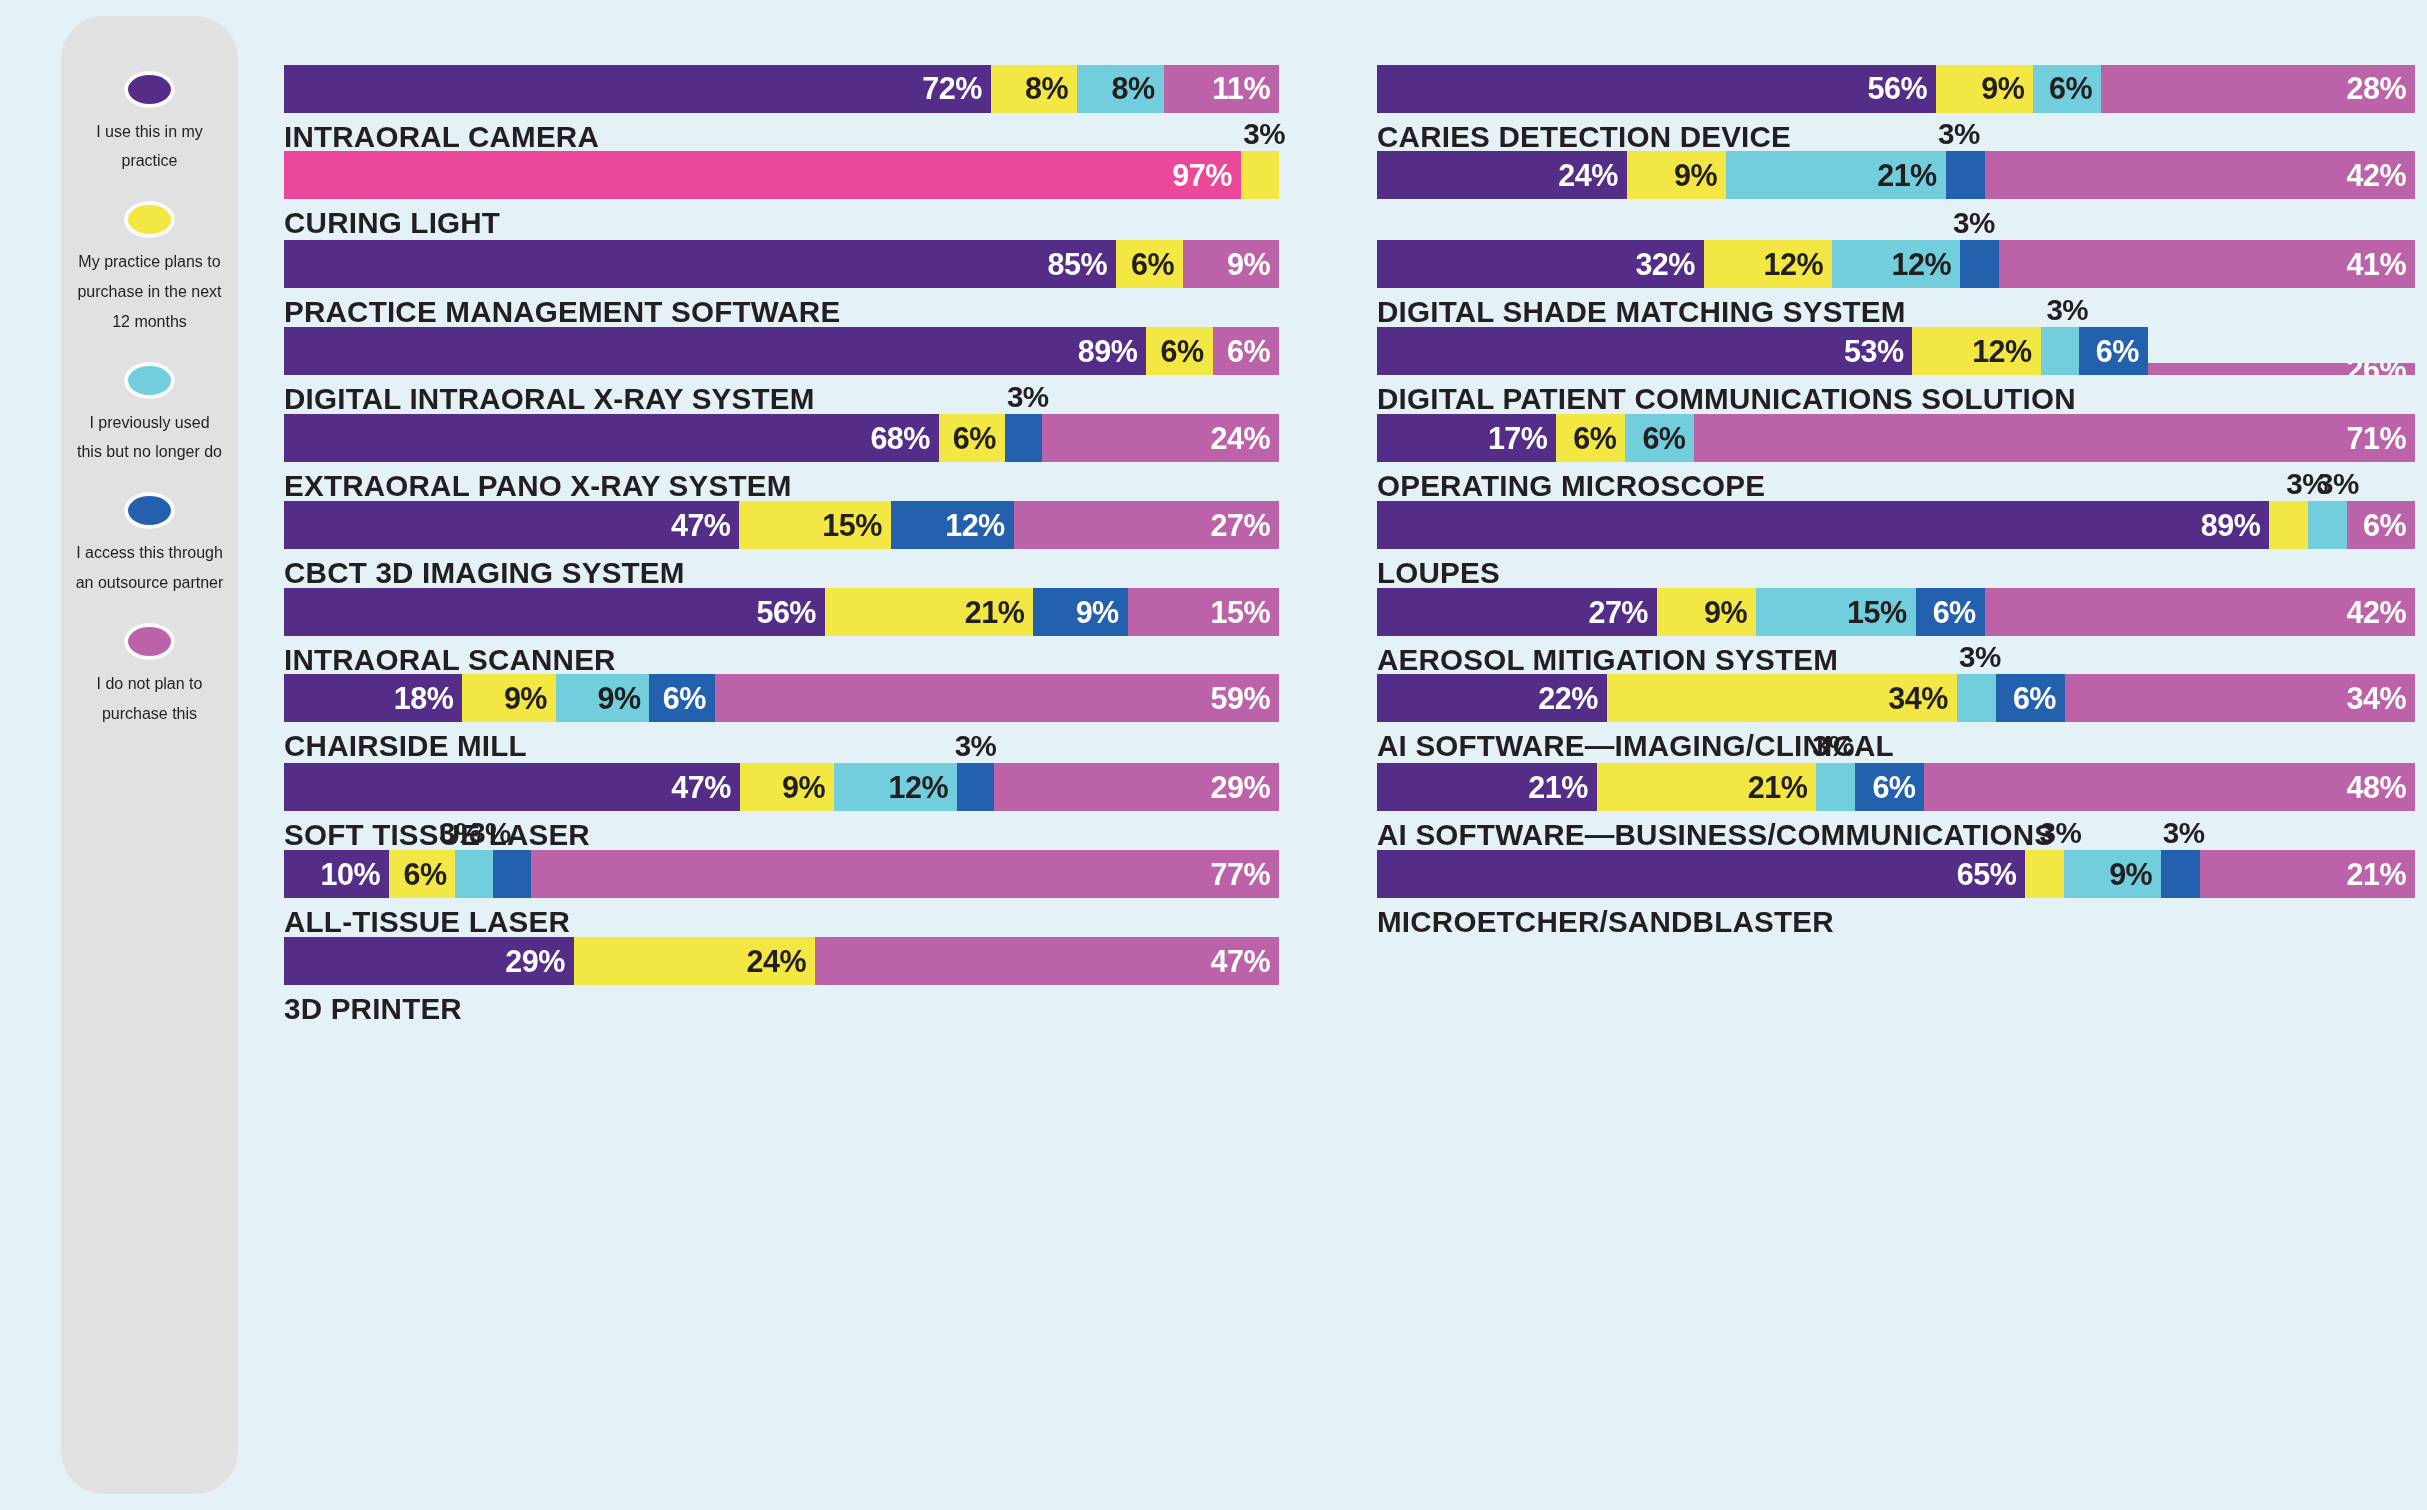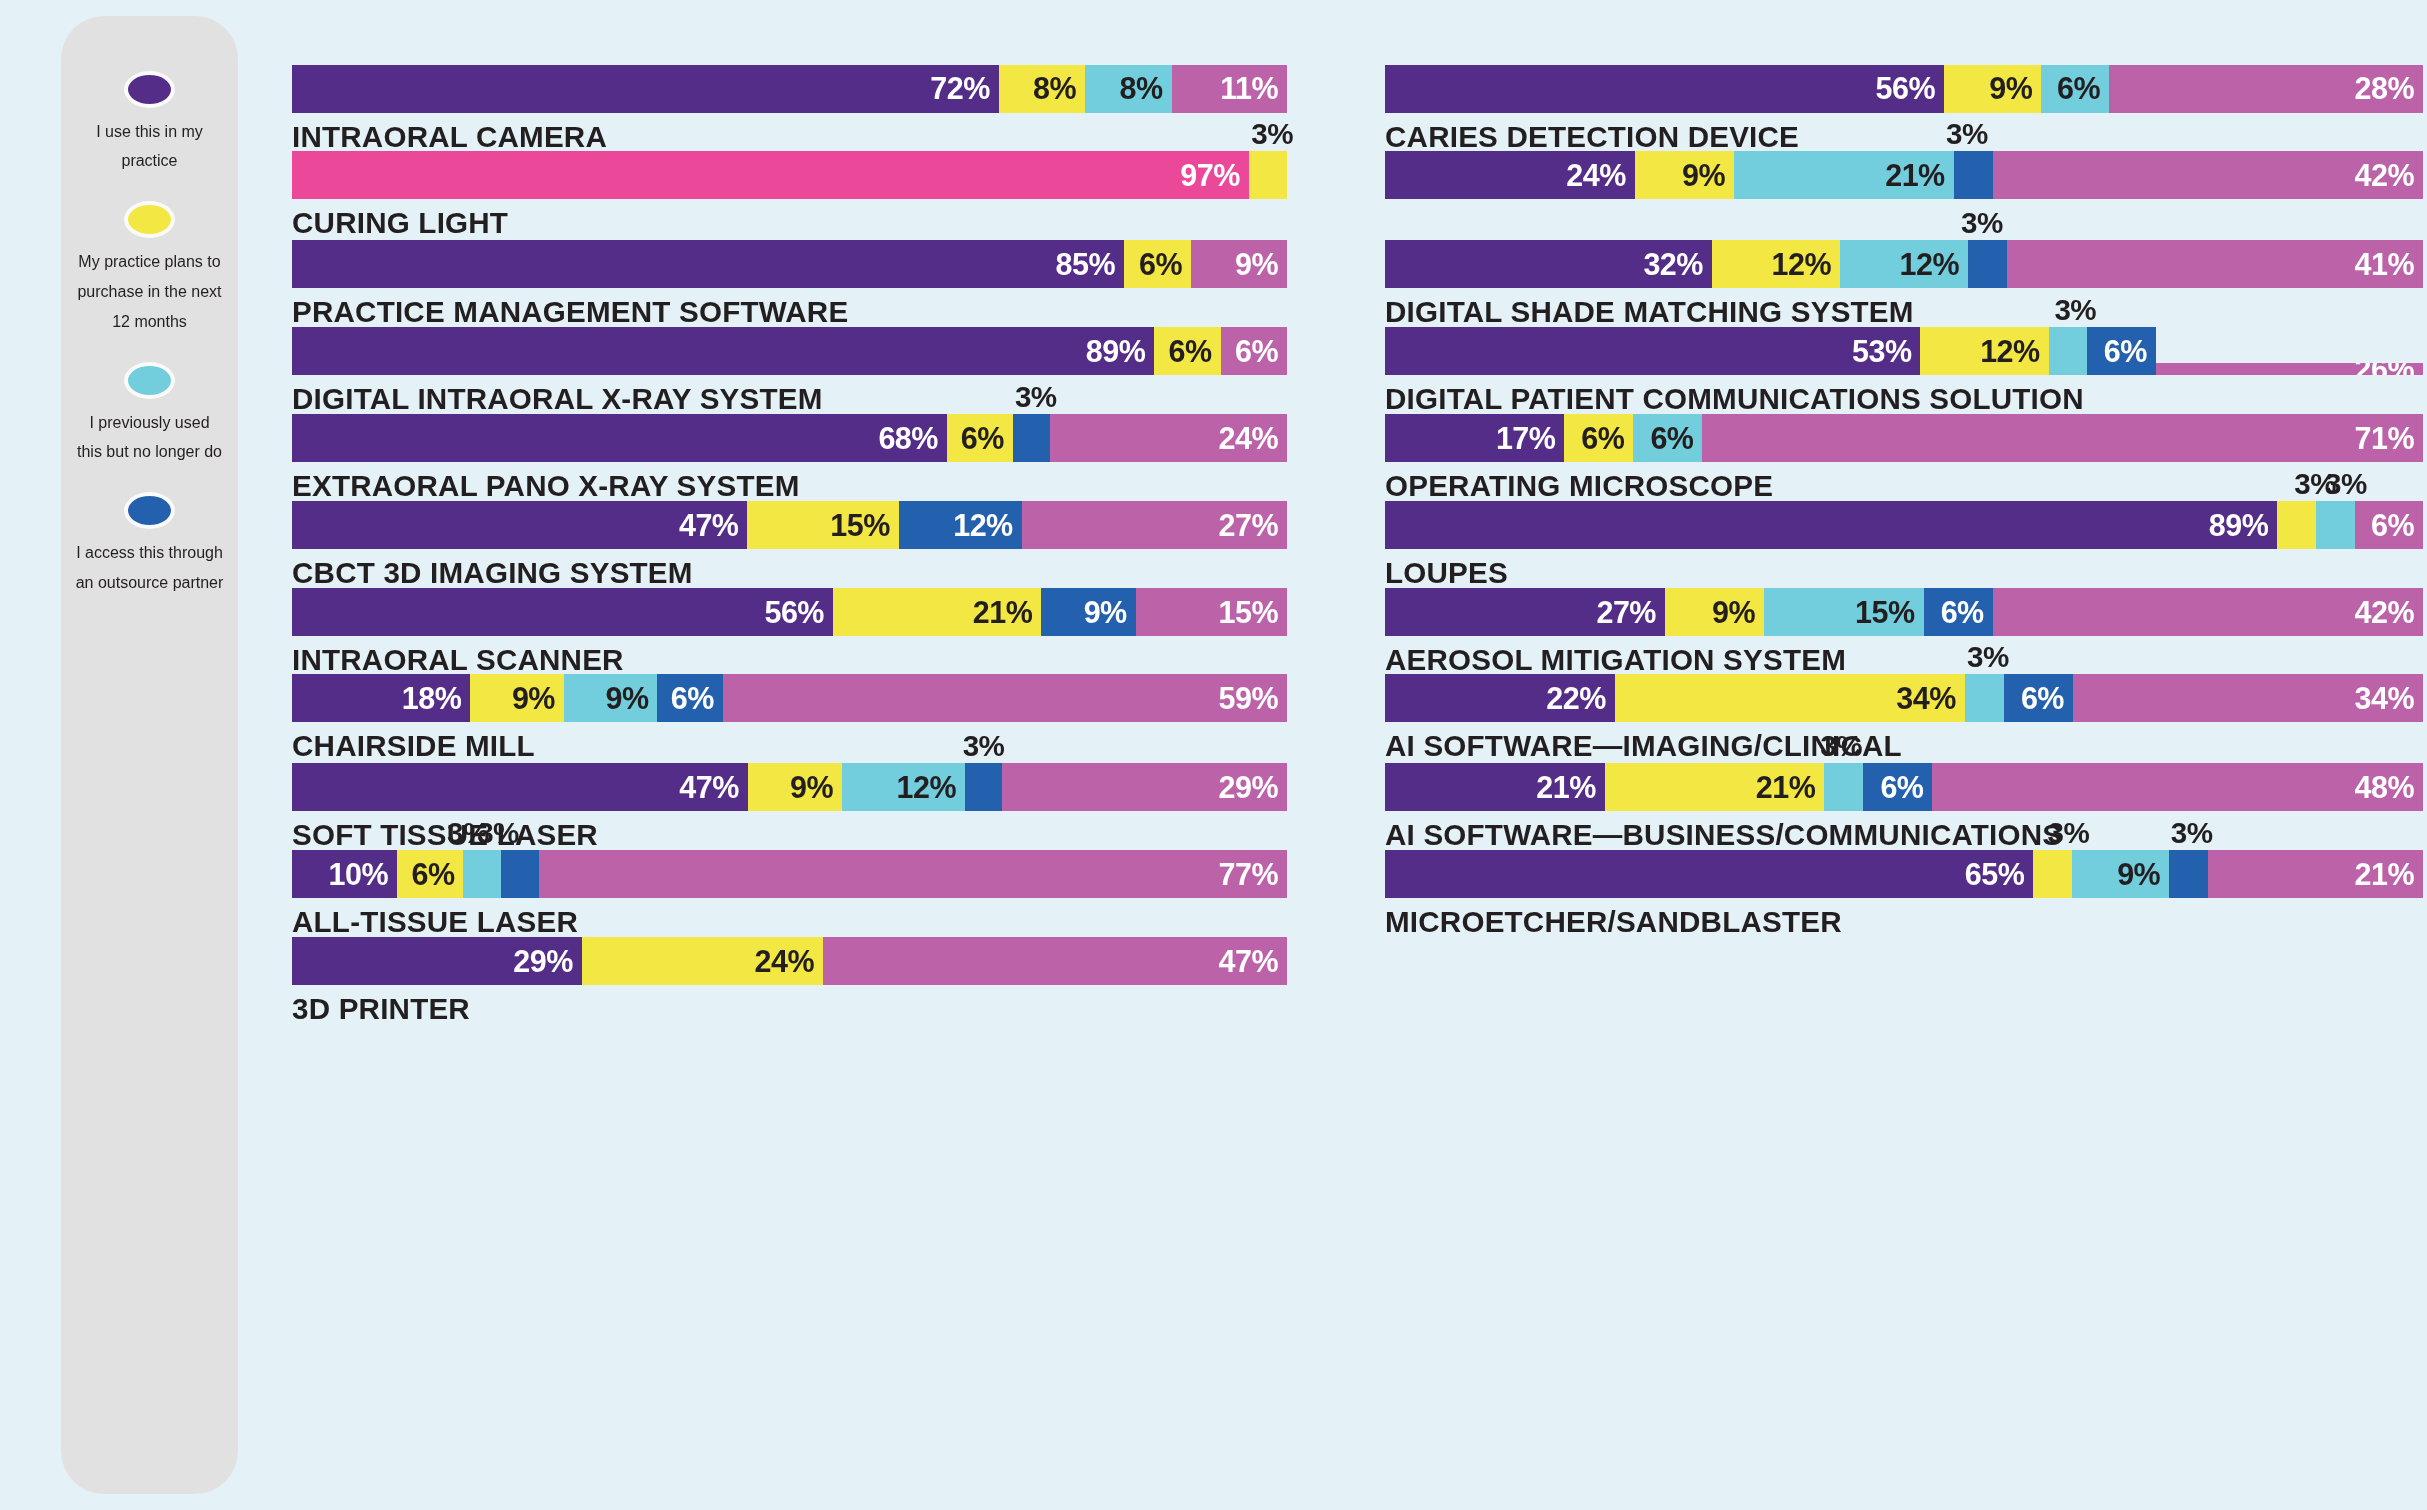--- a/index.html
+++ b/index.html
@@ -20,21 +20,21 @@
   .lg-item{display:flex;flex-direction:column;align-items:center;width:148px;margin-bottom:25.6px;}
   .lg-dot{
     width:51px;height:37px;border-radius:50%;
     border:4.9px solid #fafafa;box-sizing:border-box;margin-bottom:8.9px;
   }
   .lg-text{
     font-size:16px;line-height:29.6px;color:#231f20;text-align:center;
     font-family:"Liberation Sans", sans-serif;font-weight:400;
   }
   
-  #charts{position:absolute;left:292px;top:0;width:2132px;height:1510px;text-decoration:underline;}
+  #charts{position:absolute;left:284px;top:0;width:2132px;height:1510px;text-decoration:underline;}
   .col{position:absolute;top:0;width:995px;}
   #col-left{left:0;}
   #col-right{left:1093px;width:1038px;}
 
   .bar-block{position:relative;}
   .callouts{position:relative;height:43px;}
   .callout{
     position:absolute;bottom:0;
     font-family:"Liberation Sans Narrow","Liberation Sans",sans-serif;
     font-size:29.6px;font-weight:700;color:#231f20;
@@ -71,20 +71,24 @@
       <div class="lg-text">My practice plans to purchase in the next 12 months</div>
     </div>
     <div class="lg-item">
       <div class="lg-dot" style="background: rgb(114, 205, 220);"></div>
       <div class="lg-text">I previously used this but no longer do</div>
     </div>
     <div class="lg-item">
       <div class="lg-dot" style="background: rgb(35, 96, 174);"></div>
       <div class="lg-text">I access this through an outsource partner</div>
     </div>
+    <div class="lg-item">
+      <div class="lg-dot" style="background: rgb(188, 98, 168);"></div>
+      <div class="lg-text">I do not plan to purchase this</div>
+    </div>
   </div>
 
 <div id="charts">
   <div class="col" id="col-left">
       <div class="bar-block" style="position: absolute; left: 0px; right: 0px; top: 21.7px;">
         <div class="callouts"></div>
         <div class="bar">
           <div class="seg light" style="flex: 72 0 0px; background: rgb(83, 45, 135);">72%</div>
           <div class="seg dark" style="flex: 8 0 0px; background: rgb(243, 231, 67);">8%</div>
           <div class="seg dark" style="flex: 8 0 0px; background: rgb(114, 205, 220);">8%</div>

